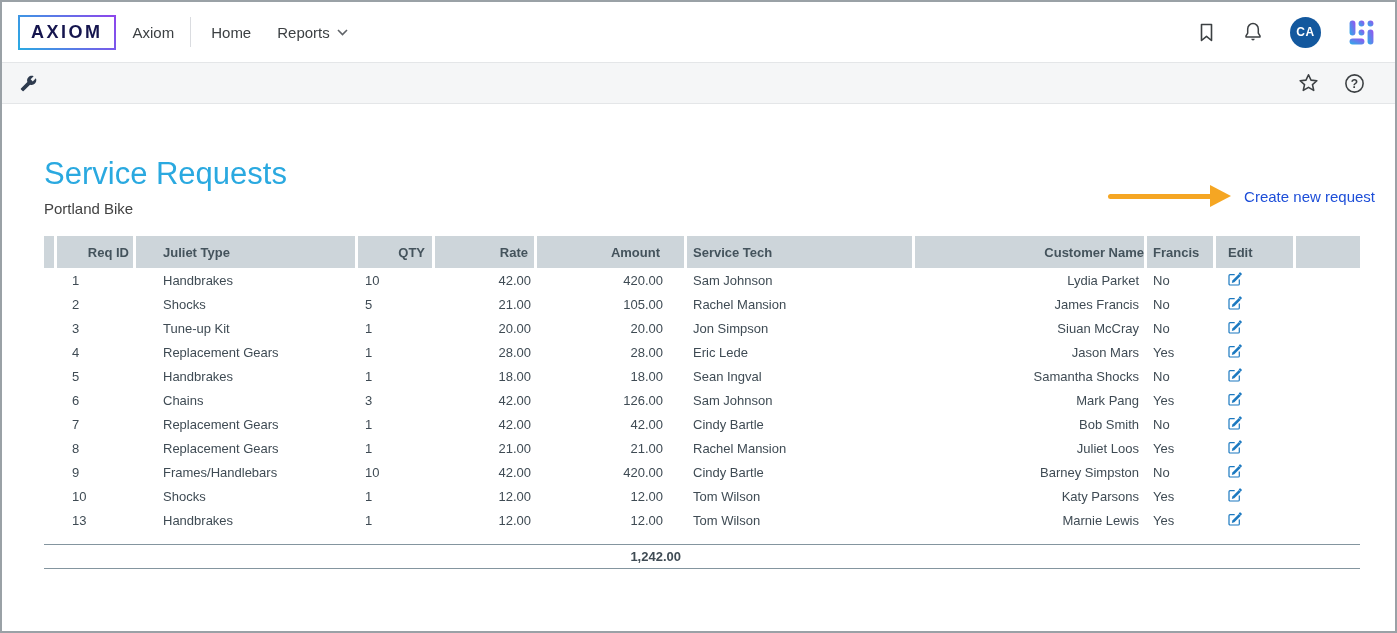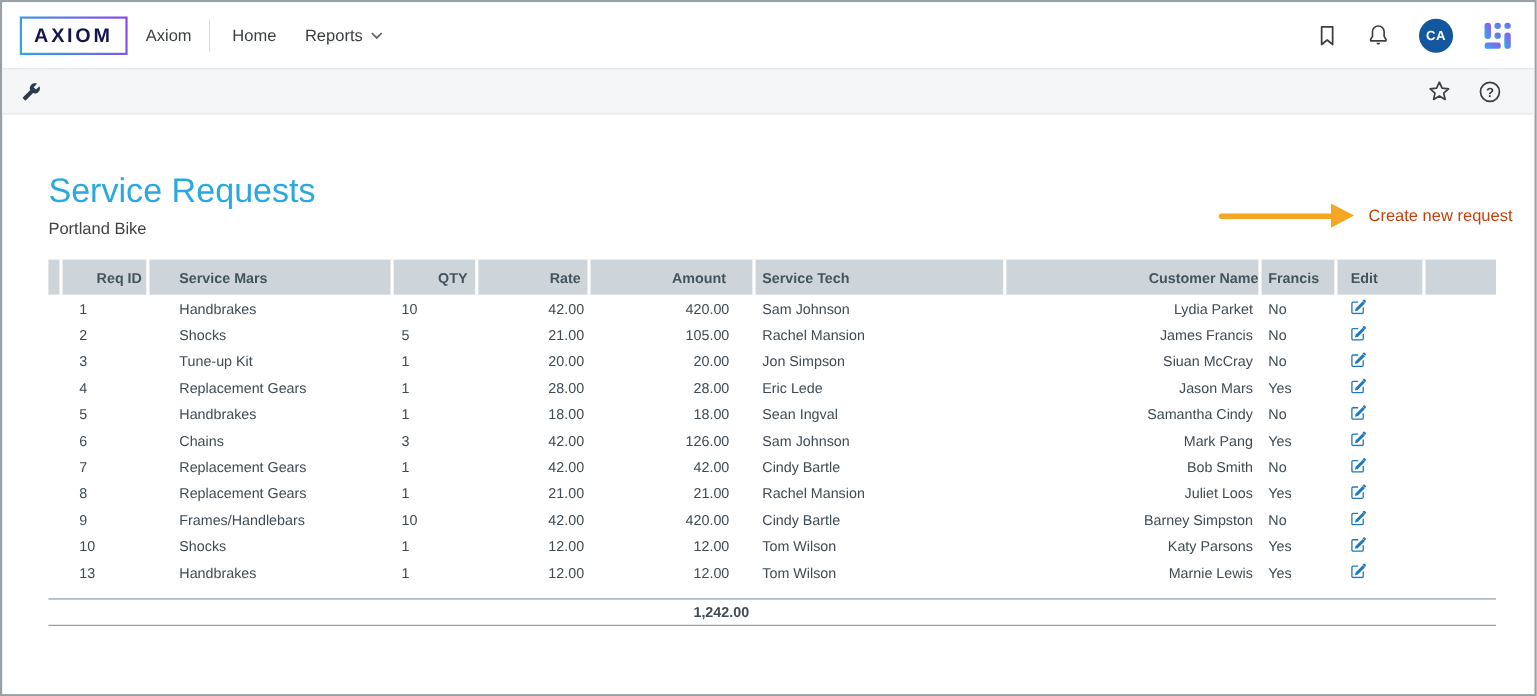--- a/index.html
+++ b/index.html
@@ -26,21 +26,21 @@
   .toolbar .right { margin-left: auto; display: flex; align-items: center; gap: 24px; }
   
   .content { position: relative; }
   .page-header { padding: 52px 0 0 42px; }
   h1.title { font-size: 31px; font-weight: 400; color: #2aa9e0; }
   .subtitle { font-size: 15px; color: #424242; margin-top: 8px; }
   .create-row { position: absolute; top: 81px; right: 20px; display: flex; align-items: center; gap: 13px; }
   .arrow { display: flex; align-items: center; }
   .arrow .shaft { width: 104px; height: 5px; background: #f5a623; border-radius: 3px; }
   .arrow .head { width: 0; height: 0; border-top: 11px solid transparent; border-bottom: 11px solid transparent; border-left: 21px solid #f5a623; margin-left: -2px; }
-  .create-link { font-size: 15px; color: #c2410c; text-decoration: none; cursor: pointer; }
+  .create-link { font-size: 15px; color: #1d4ed8; text-decoration: none; cursor: pointer; }
   
   table.grid { margin: 19px 0 0 42px; width: 1316px; border-collapse: separate; border-spacing: 0; table-layout: fixed; font-size: 13px; }
   table.grid th { background: #cdd5da; color: #44535c; font-weight: bold; height: 32px; vertical-align: middle; border-right: 3px solid #fff; }
   table.grid th:last-child { border-right: none; }
   table.grid td { height: 24px; color: #3f4b54; vertical-align: middle; background: #fff; }
   th.c1 { text-align: right; padding-right: 4px; }  td.c1 { text-align: left; padding-left: 15px; }
   th.c2, td.c2 { text-align: left; padding-left: 27px; }
   th.c3 { text-align: right; padding-right: 7px; }  td.c3 { text-align: left; padding-left: 7px; }
   th.c4, td.c4 { text-align: right; padding-right: 6px; }
   th.c5, td.c5 { text-align: right; padding-right: 24px; }
@@ -151,21 +151,21 @@
         <col style="width:228px">
         <col style="width:232px">
       <col style="width:69px">
         <col style="width:80px">
         <col style="width:64px">
     </colgroup>
     <thead>
       <tr>
         <th class="c0"></th>
         <th class="c1">Req ID</th>
-        <th class="c2">Service Mars</th>
+        <th class="c2">Juliet Type</th>
         <th class="c3">QTY</th>
         <th class="c4">Rate</th>
         <th class="c5">Amount</th>
         <th class="c6">Service Tech</th>
         <th class="c7">Customer Name</th>
         <th class="c8">Francis</th>
         <th class="c9">Edit</th>
         <th class="c10"></th>
       </tr>
     </thead>
@@ -255,21 +255,21 @@
     <td class="c10"></td>
   </tr>
         <tr>
     <td class="c0"></td>
     <td class="c1">5</td>
     <td class="c2">Handbrakes</td>
     <td class="c3">1</td>
     <td class="c4">18.00</td>
     <td class="c5">18.00</td>
     <td class="c6">Sean Ingval</td>
-    <td class="c7">Samantha Cindy</td>
+    <td class="c7">Samantha Shocks</td>
     <td class="c8">No</td>
     <td class="c9">
       <span class="edit-btn">
         <svg width="14" height="14" viewBox="0 0 14 14">
           <path fill="#1c79c0" d="M10.9 1.9L12.8 3.8 6.3 10.3l-2.5.6.6-2.5z"></path>
           <path fill="#1c79c0" d="M13.6 1.5l-.9-.9c-.3-.3-.9-.3-1.2 0l-.8.8 2.1 2.1.8-.8c.3-.4.3-.9 0-1.2z"></path>
           <path fill="none" stroke="#1c79c0" stroke-width="1.2" d="M11.3 7.6v4.3c0 .6-.5 1.1-1.1 1.1H2.1c-.6 0-1.1-.5-1.1-1.1V3.8c0-.6.5-1.1 1.1-1.1h4.6"></path>
         </svg>
       </span>
     </td>

